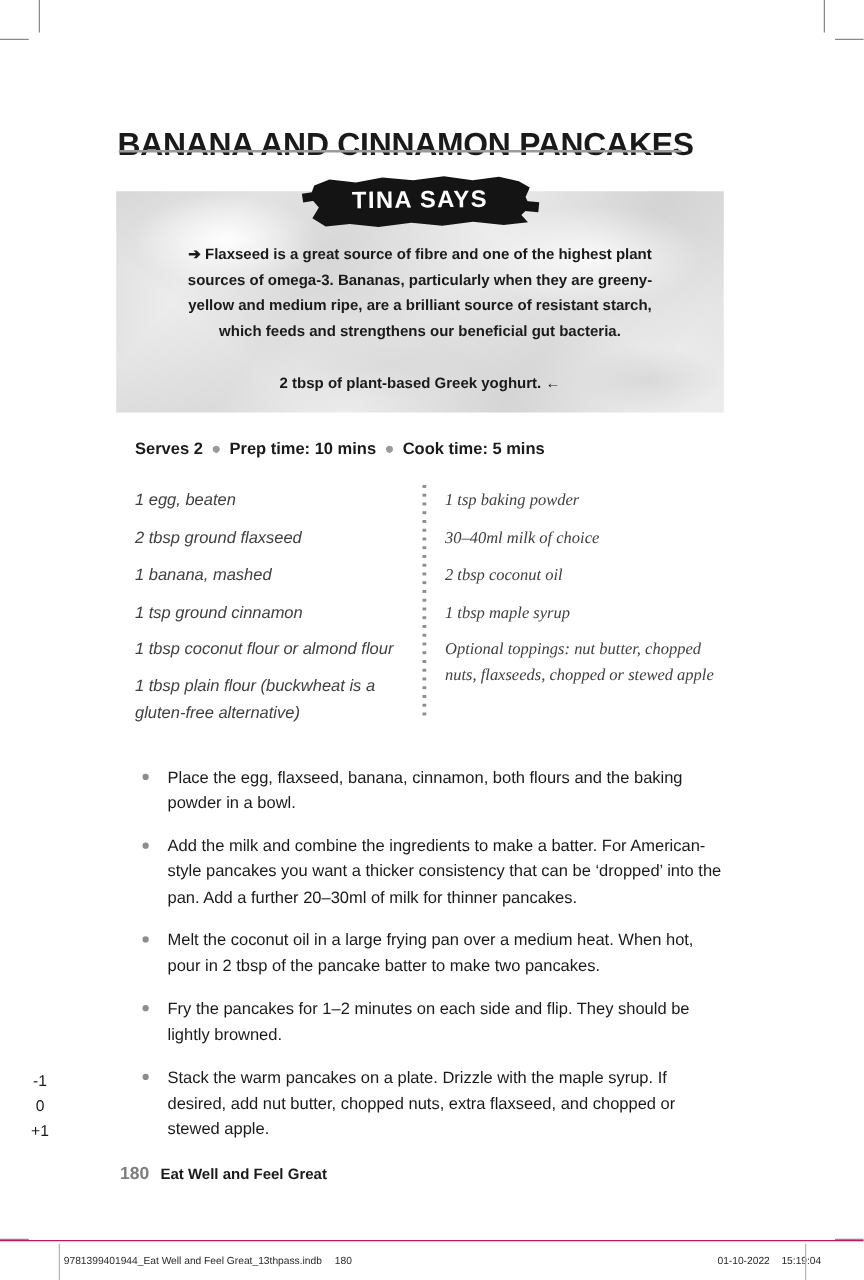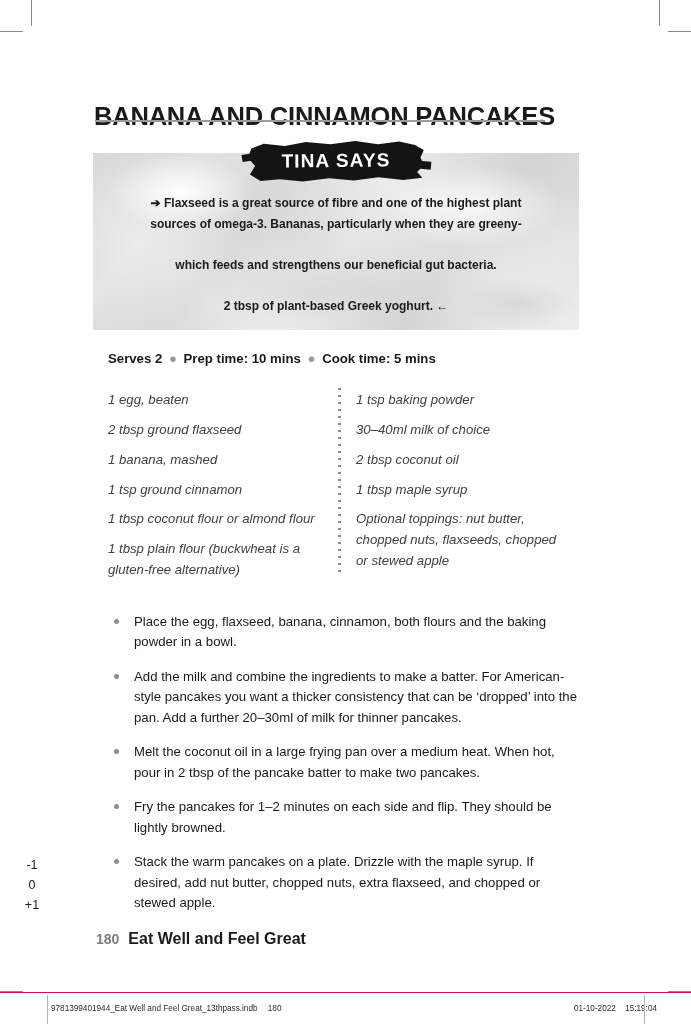--- a/index.html
+++ b/index.html
@@ -164,21 +164,21 @@
   }
   .ing-col {
     position: absolute;
     top: 0;
     font-style: italic;
     font-size: 13.2px;
     line-height: 1.58;
     color: #404040;
   }
   .ing-col.left  { left: 0px;   width: 222px; }
-  .ing-col.right { left: 248px; width: 215px; }
+  .ing-col.right { left: 248px; width: 215px; font-family: Liberation Serif, serif; }
   .ing-item { margin-bottom: 9px; }
 
   .ing-divider {
     position: absolute;
     left: 230px;
     top: -2px;
     width: 3px;
     height: 186px;
     background-image: linear-gradient(to bottom, #8d8d8d 0px, #8d8d8d 2px, transparent 2px, transparent 7px);
     background-size: 3px 7px;
@@ -230,21 +230,21 @@
     display: flex;
     align-items: baseline;
     gap: 9px;
   }
   .footer .pagenum {
     font-size: 14px;
     font-weight: 700;
     color: #7d7d7d;
   }
   .footer .booktitle {
-    font-size: 16px;
+    font-size: 12px;
     font-weight: 700;
     color: #1a1a1a;
     text-align: right;
   }
   .slug {
     position: absolute;
     left: 0;
     top: 992px;
     width: 691px;
     height: 32px;
@@ -305,21 +305,21 @@
     <div class="tina-banner">
       <div class="nick"></div>
       <div class="nick2"></div>
       <div class="stroke"></div>
       <div class="label">TINA SAYS</div>
     </div>
     <div class="callout-body">
       <span class="arrow-r">➔</span>
       <span>Flaxseed is a great source of fibre and one of the highest plant</span><br>
       <span>sources of omega-3. Bananas, particularly when they are greeny-</span><br>
-      <br>
+      <span>yellow and medium ripe, are a brilliant source of resistant starch,</span><br>
       <span>which feeds and strengthens our beneficial gut bacteria.</span><br>
       <br>
       <span>2 tbsp of plant-based Greek yoghurt.</span>
       <span class="arrow-l">←</span>
     </div>
   </div>
 
   <div class="serves-line">
     <span>Serves 2</span>
     <span class="sep">●</span>

